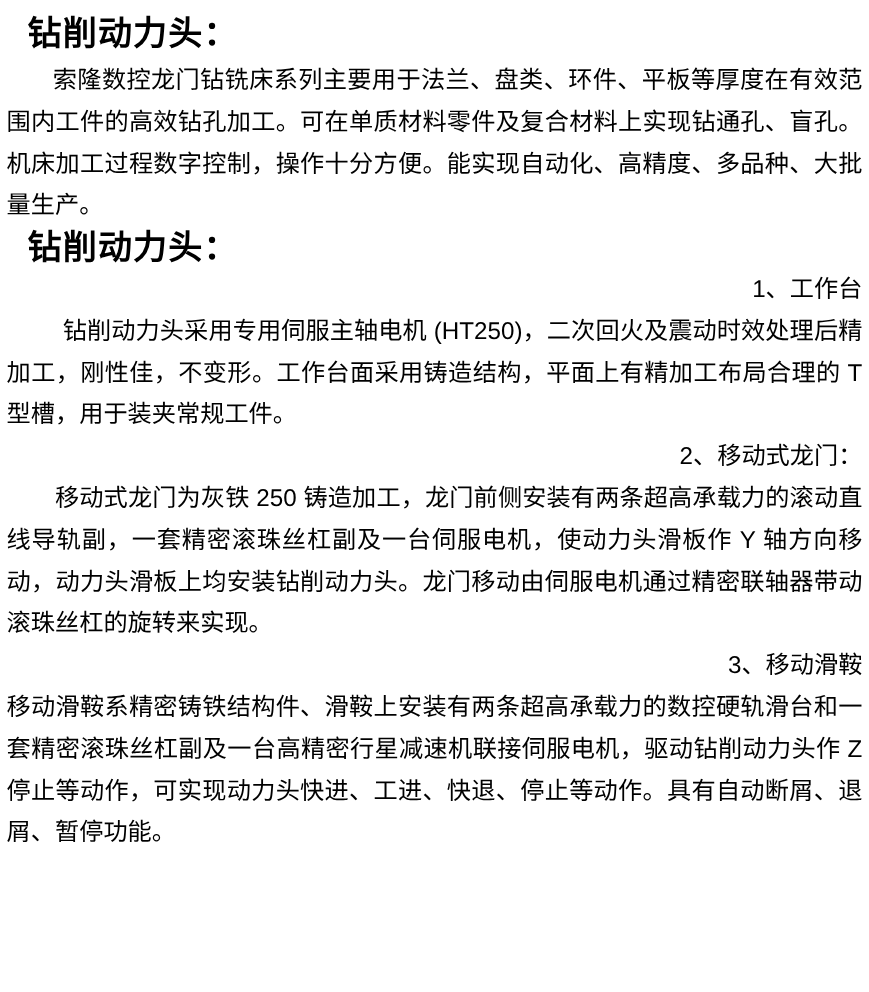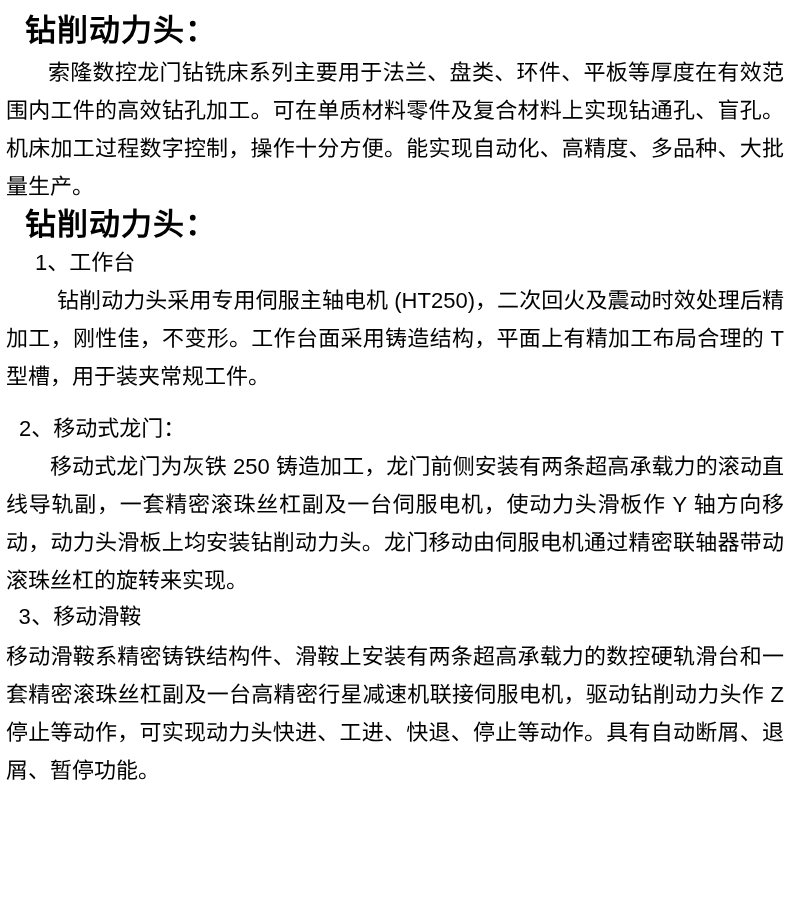--- a/index.html
+++ b/index.html
@@ -28,30 +28,30 @@
     text-align: left;
     letter-spacing: 1px;
   }
   .heading.h-purpose   { margin: 0 0 4px 19px; }
   .heading.h-structure { margin: 0 0 0 19px; }
   .para {
     margin: 0;
   }
   .para-purpose { text-indent: 42px; }
   .item { margin-top: 0; }
-  .item-2 { margin-top: 14px; }
+  .item-2 { margin-top: 0; }
   .item-3 { margin-top: 0; }
   .item-4 { margin-top: 3px; }
   .item-label {
     line-height: 38px;
-    text-align: left;
+    text-align: right;
   }
   .item-1 .item-label { padding-left: 29px; }
   .item-2 .item-label { padding-left: 13px; }
-  .item-3 .item-label { padding-left: 12px; font-family: Liberation Mono, monospace; }
+  .item-3 .item-label { padding-left: 12px; }
   .item-4 .item-label { padding-left: 19px; }
   .item-1 .para { text-indent: 51px; }
   .item-2 .para { text-indent: 44px; }
   .item-3 .para { text-indent: 0; }
   .item-4 .para { text-indent: 0; }
 </style>
 </head>
 <body>
 
 <div class="doc">

